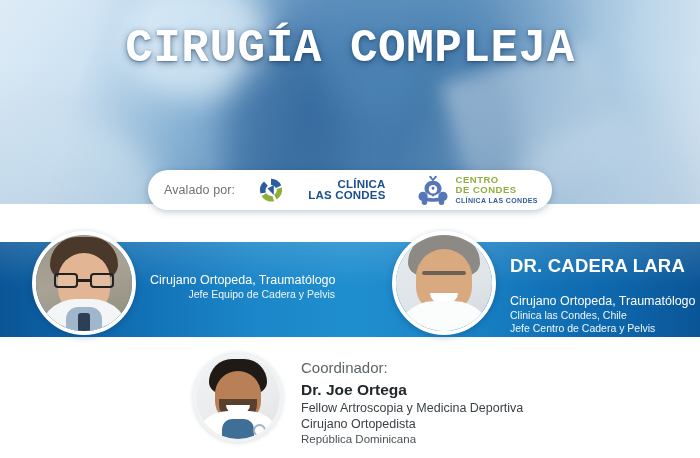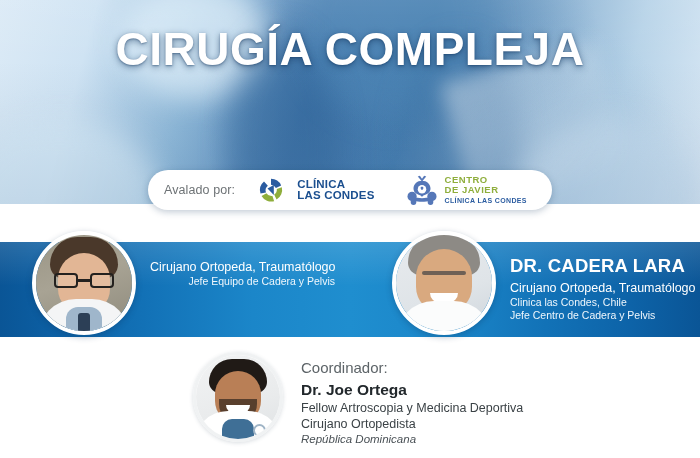--- a/index.html
+++ b/index.html
@@ -16,20 +16,21 @@
 
   
   .hero {
     position:absolute; left:0; top:0; width:700px; height:204px;
     overflow:hidden;
     background:
       radial-gradient(ellipse 230px 150px at 62% 18%, rgba(64,120,170,.55), rgba(64,120,170,0) 72%),
       radial-gradient(ellipse 150px 220px at 44% 55%, rgba(40,95,150,.50), rgba(40,95,150,0) 70%),
       radial-gradient(ellipse 190px 190px at 78% 72%, rgba(150,185,215,.45), rgba(150,185,215,0) 70%),
       linear-gradient(105deg,#dbeaf6 0%, #cfe3f3 13%, #8fb9d9 28%, #5789bb 44%, #4a82b4 58%, #7fa9cd 72%, #b7d3e8 86%, #dceaf6 100%);
+    font-family: Liberation Mono, monospace;
   }
   
   .hero .blob {
     position:absolute; border-radius:50%; filter:blur(14px);
   }
   .b1 { left:300px; top:-70px; width:190px; height:190px; background:rgba(78,135,182,.55); }
   .b2 { left:228px; top:30px;  width:110px; height:240px; background:rgba(52,104,156,.45); }
   .b3 { left:400px; top:40px;  width:120px; height:210px; background:rgba(60,112,164,.38); }
   .b4 { left:520px; top:120px; width:180px; height:150px; background:rgba(196,219,238,.65); }
   .b5 { left:-40px; top:120px; width:200px; height:160px; background:rgba(214,233,246,.70); }
@@ -61,21 +62,21 @@
     box-shadow:0 2px 7px rgba(15,50,90,.26);
     display:flex; align-items:center; padding:0 16px;
   }
   .endorse-label {
     font-size:12.5px; color:#6d7275; font-weight:normal;
     letter-spacing:.1px; white-space:nowrap;
   }
 
   .logo-clc { display:flex; align-items:center; margin-left:22px; }
   .clc-mark { width:28px; height:28px; position:relative; flex:none; }
-  .clc-text { margin-left:12px; line-height:11.5px; }
+  .clc-text { margin-left:23px; line-height:11.5px;text-align:right; }
   .clc-text span {
     display:block; font-size:11.5px; font-weight:bold;
     color:#1b4f8f; letter-spacing:.2px; white-space:nowrap;
   }
 
   .logo-cad { display:flex; align-items:center; margin-left:30px;justify-content:space-between; }
   .cad-mark { width:34px; height:30px; position:relative; flex:none; }
   .cad-text { margin-left:6px; line-height:9.5px; }
   .cad-text .g {
     display:block; font-size:9.5px; font-weight:bold;
@@ -157,42 +158,42 @@
                border:2px solid #9fb4c6; border-radius:50%; }
 
   .spk {
     position:absolute; color:#ffffff;
   }
   .spk-name {
     font-size:18.5px; font-weight:bold; letter-spacing:.2px;
     line-height:21px; white-space:nowrap;
   }
   .spk-role {
-    font-size:12.5px; line-height:15px; white-space:nowrap; margin-top:5px;
+    font-size:12.5px; line-height:15px; white-space:nowrap; margin-top:18px;
   }
   .spk-sub {
     font-size:10.5px; line-height:12.5px; white-space:nowrap; color:#eef6fc;
   }
   .spk-1 { left:150px; top:255px; text-align:right; width:185px; }
   .spk-2 { left:510px; top:255px; text-align:left;  width:185px; }
 
   
   .coord-wrap {
     position:absolute; left:193px; top:352px; width:340px; height:100px;
   }
   .av-3 {
     position:absolute; left:0; top:0; width:90px; height:90px;
     border:3px solid #f0f2f3; border-radius:50%; overflow:hidden;
     box-shadow:0 1px 4px rgba(60,80,100,.20);
   }
   .coord-text { position:absolute; left:108px; top:6px; color:#3b4246; }
   .coord-title { font-size:15px; color:#5d6468; line-height:20px; }
   .coord-name  { font-size:15.5px; font-weight:bold; color:#22282c; line-height:20px; margin-top:2px; }
   .coord-line  { font-size:12.5px; color:#3b4246; line-height:16px; }
-  .coord-ital  { font-size:11.5px; color:#4a5156; line-height:15px; font-style:italic; }
+  .coord-ital  { font-size:11.5px; color:#4a5156; line-height:15px; }
 </style>
 </head>
 <body>
 
 <div id="poster">
 
   <div class="hero">
     <div class="blob b6"></div>
     <div class="blob b5"></div>
     <div class="blob b1"></div>
@@ -236,21 +237,21 @@
           <path d="M22 18 C22 16.5 24 15.5 24 17 C24 15.5 26 16.5 26 18 C26 19.8 24 21 24 21 C24 21 22 19.8 22 18 Z" fill="#5577b8"></path>
           <circle cx="10" cy="30" r="6.5" fill="#5577b8"></circle>
           <circle cx="38" cy="30" r="6.5" fill="#5577b8"></circle>
           <path d="M13 31 C18 33 30 33 35 31 L35 36 C30 38 18 38 13 36 Z" fill="#5577b8"></path>
           <circle cx="12" cy="38" r="4" fill="#5577b8"></circle>
           <circle cx="36" cy="38" r="4" fill="#5577b8"></circle>
         </svg>
       </div>
       <div class="cad-text">
         <span class="g">CENTRO</span>
-        <span class="g">DE JAVIER</span>
+        <span class="g">DE CONDES</span>
         <span class="b">CLÍNICA LAS CONDES</span>
       </div>
     </div>
   </div>
 
   <div class="band">
     <div class="gloss"></div>
   </div>
 
   <div class="avatar av-1">

